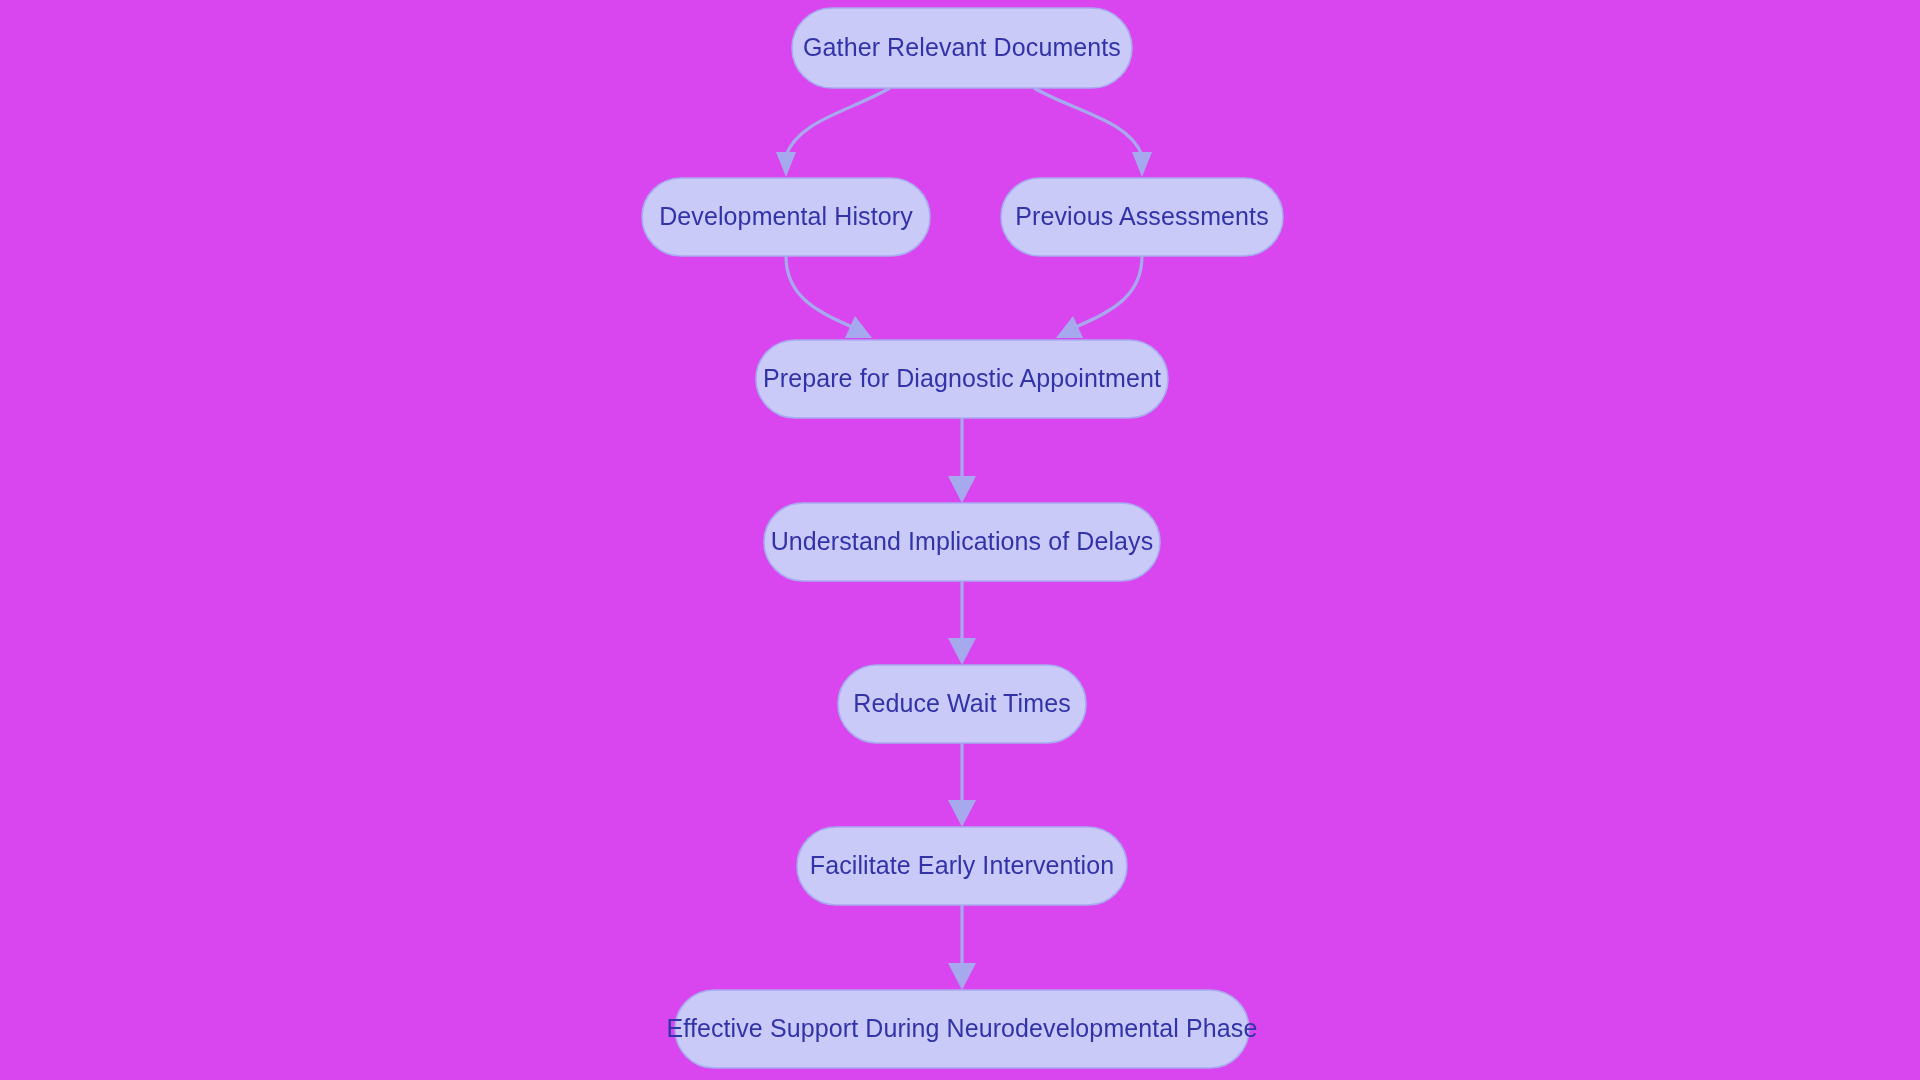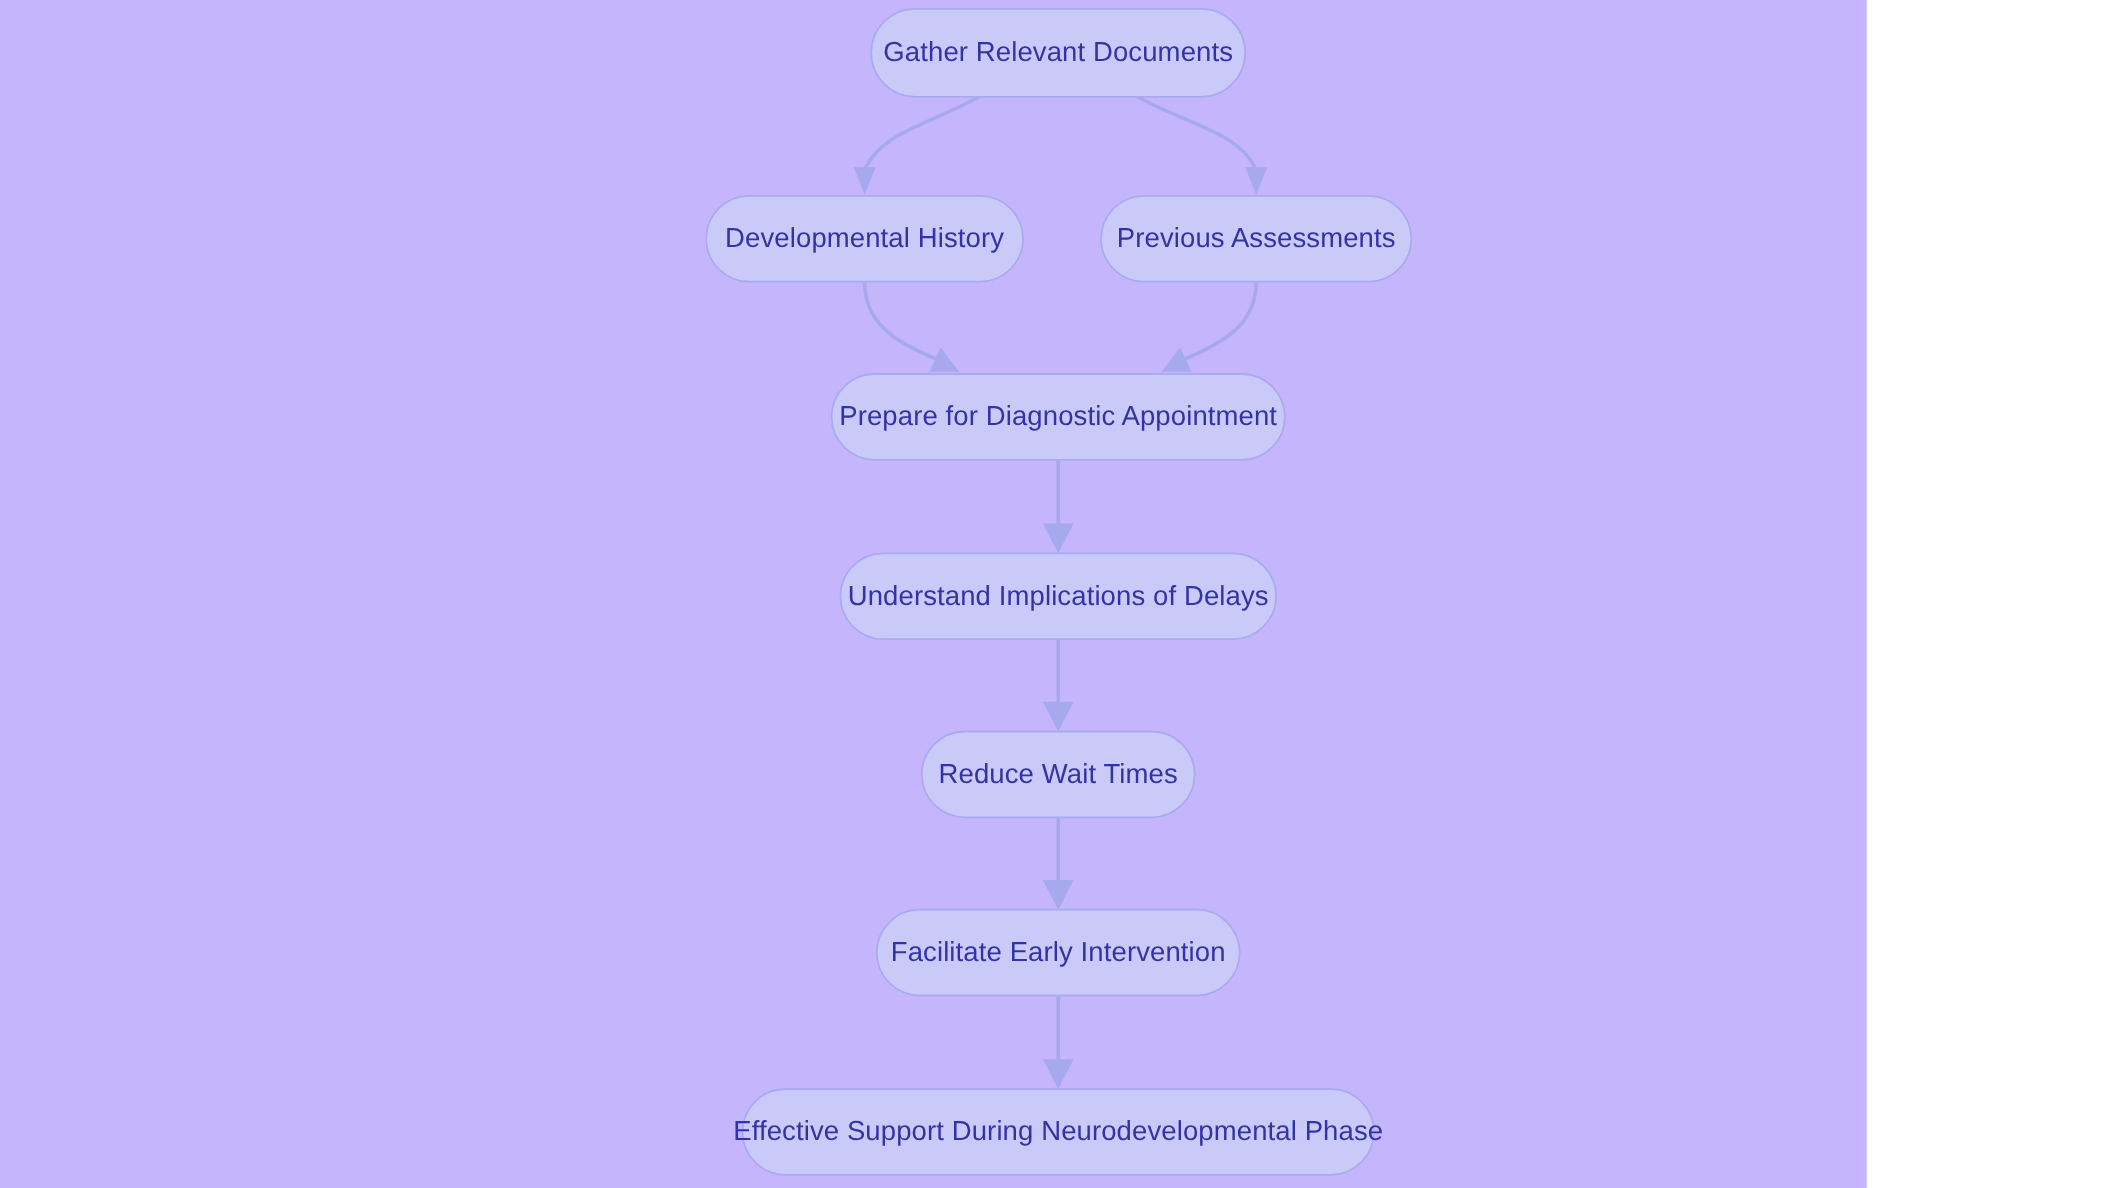--- a/index.html
+++ b/index.html
@@ -8,23 +8,23 @@
     background: #ffffff;
   }
   body {
     width: 1920px;
     height: 1080px;
     font-family: "Liberation Sans", sans-serif;
     overflow: hidden;
   }
   #flowchart-root {
     position: relative;
-    width: 1697px;
+    width: 1920px;
     height: 1080px;
-    background: #c4b5fd;
+    background: #d946ef;
   }
   #flow-svg {
     position: absolute;
     top: 0;
     left: 0;
     width: 1920px;
     height: 1080px;
     display: block;
   }
   .node-label {

